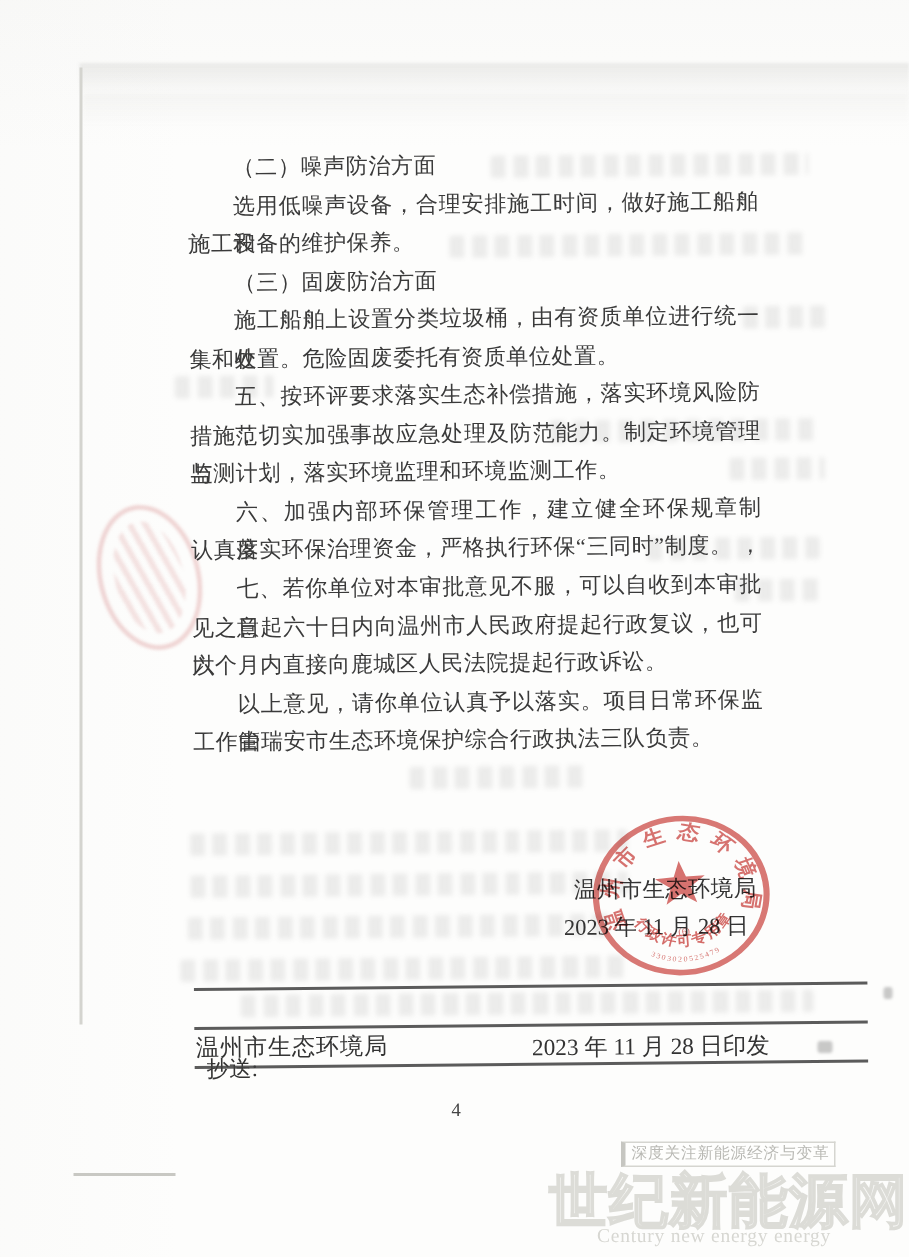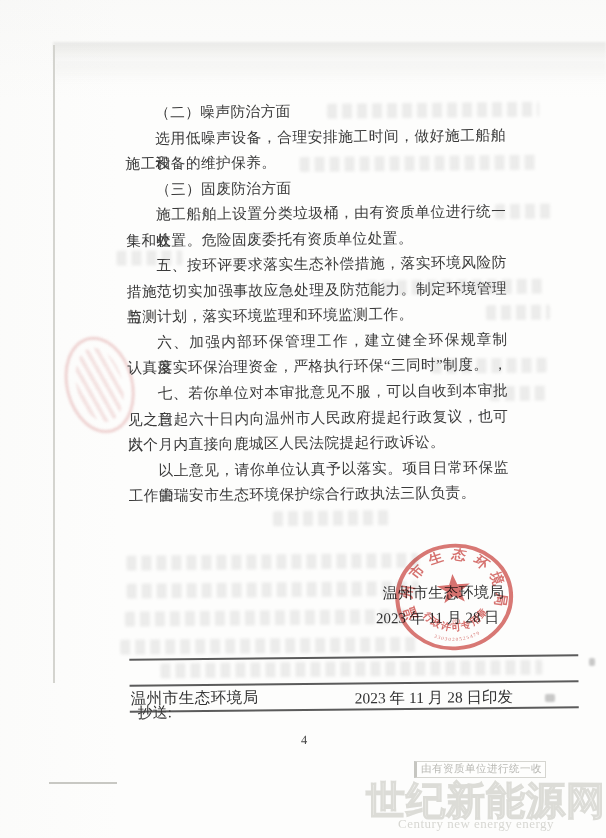--- a/index.html
+++ b/index.html
@@ -166,17 +166,17 @@
     <div class="rule r1"></div>
     <div class="cc-label">抄送:</div>
     <div class="rule r2"></div>
     <div class="issuer">温州市生态环境局</div>
     <div class="print-date">2023 年 11 月 28 日印发</div>
     <div class="rule r3"></div>
     <div class="page-num">4</div>
 
   </div>
 
-  <div class="wm-tag">由有资质单位进行统一收</div>
+  <div class="wm-tag">深度关注新能源经济与变革</div>
   <div class="wm-title">世纪新能源网</div>
   <div class="wm-sub">Century new energy energy</div>
 
 </div>
 
 </body></html>

